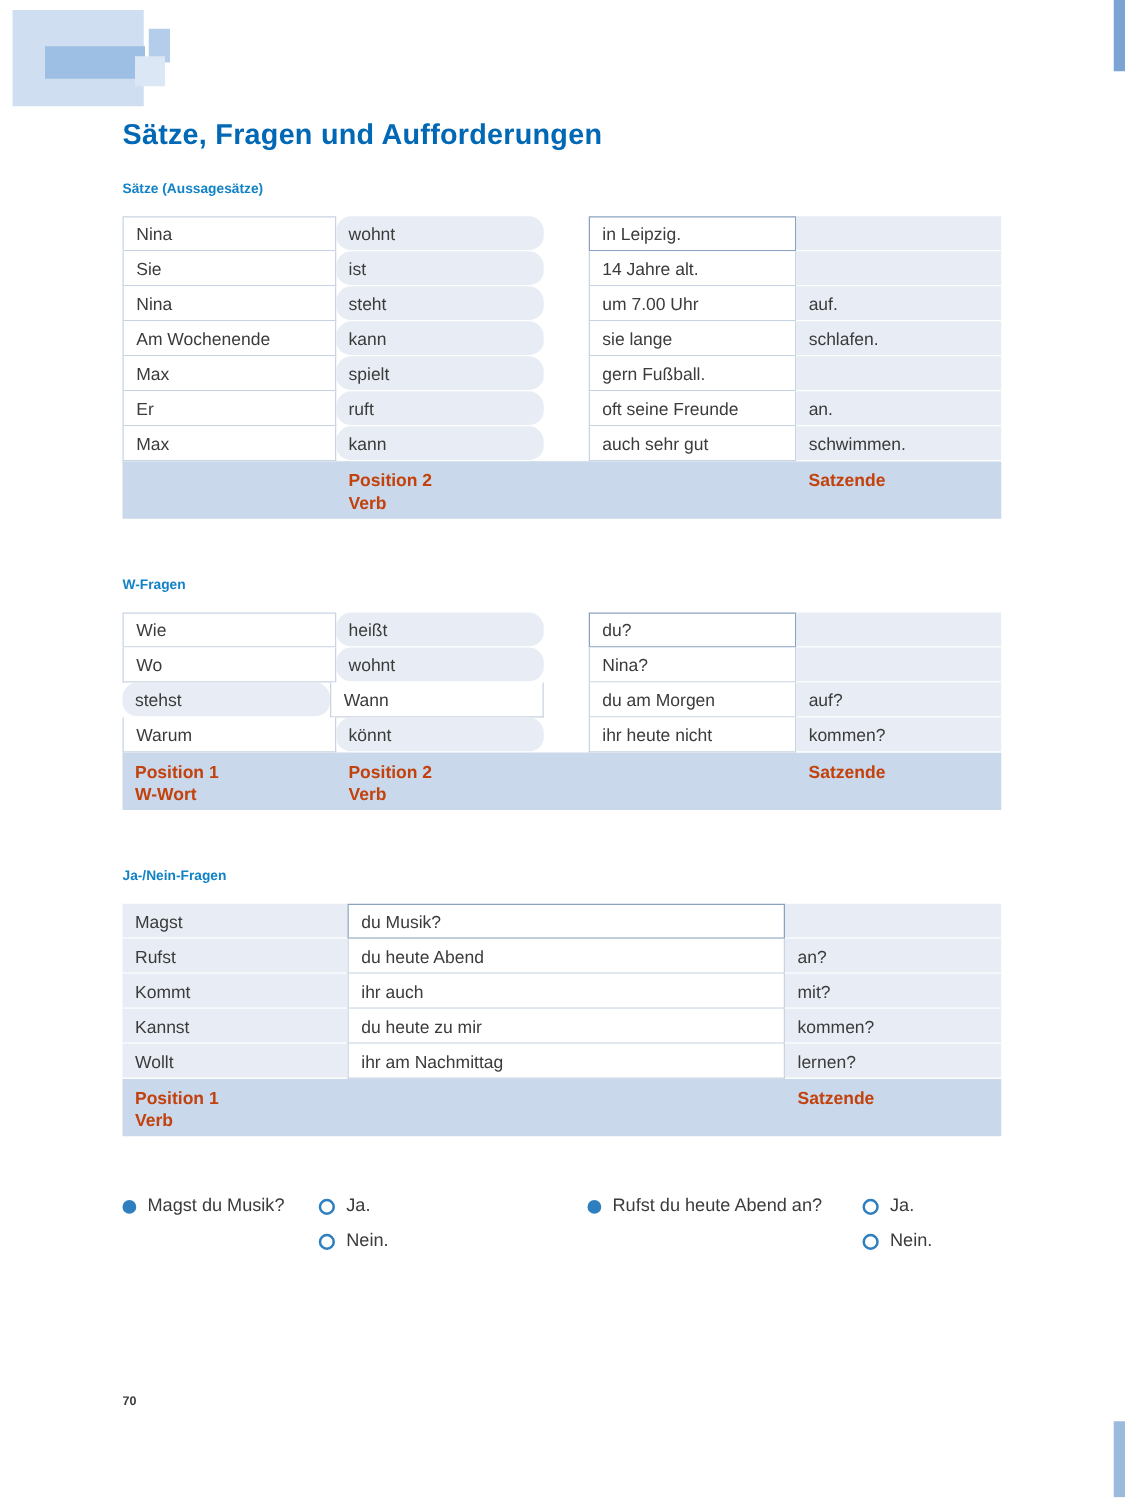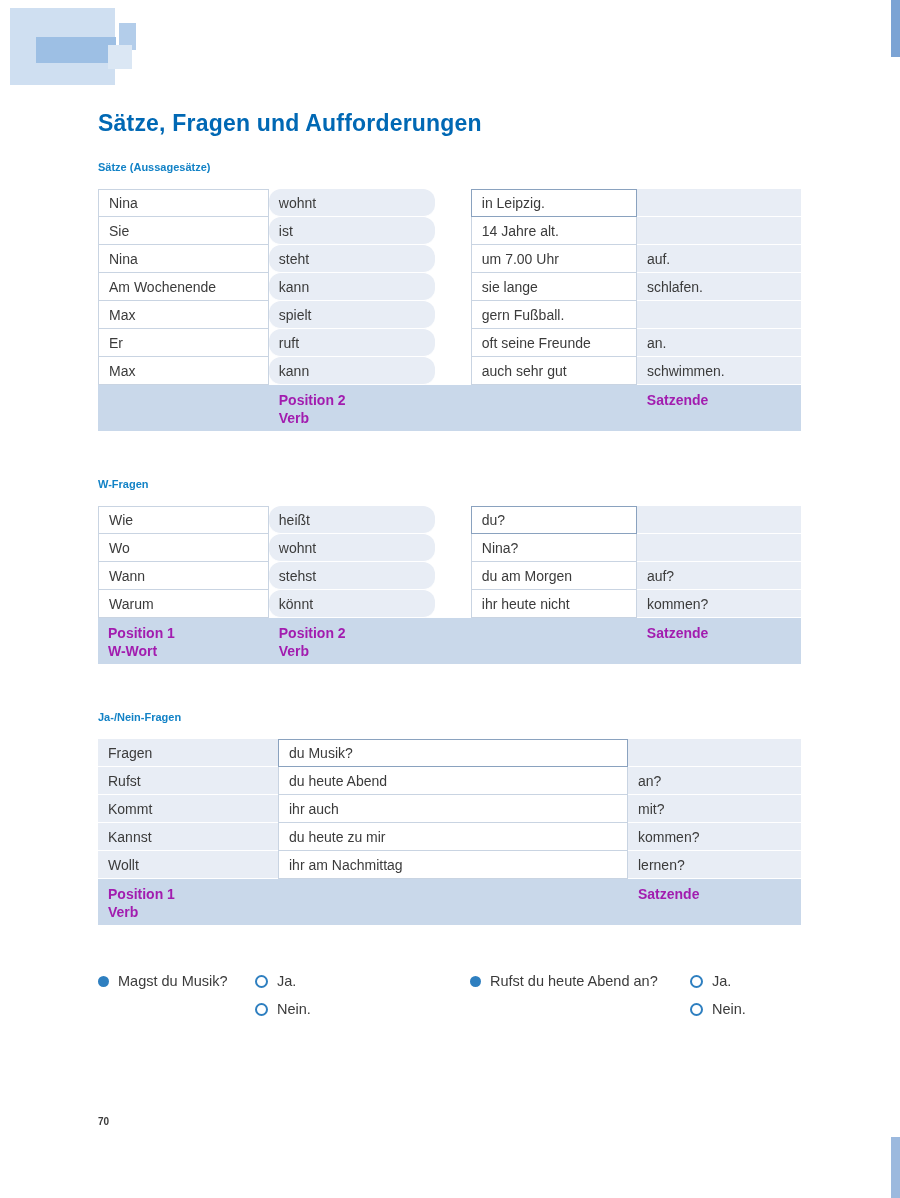--- a/index.html
+++ b/index.html
@@ -9,41 +9,41 @@
   }
   
   .deco { position:absolute; }
   .d1 { left:10px; top:8px;  width:105px; height:77px; background:#cfdff1; }
   .d2 { left:36px; top:37px; width:80px;  height:26px; background:#9dbfe4; }
   .d3 { left:119px; top:23px; width:17px; height:27px; background:#b3cdea; }
   .d4 { left:108px; top:45px; width:24px; height:24px; background:#dbe7f4; }
   .rt { left:891px; top:0;      width:9px; height:57px; background:#7ba3d4; }
   .rb { left:891px; top:1137px; width:9px; height:61px; background:#9cb9de; }
 
-  .content { position:absolute; left:98px; top:110px; width:703px; }
+  .content { position:absolute; left:98px; top:94px; width:703px; }
   h1 { font-size:23px; line-height:26px; color:#0068b4; margin:0 0 22px 0; font-weight:bold; letter-spacing:.2px; }
   h2 { font-size:11px; line-height:18px; color:#1282c6; margin:0 0 13px 0; font-weight:bold; }
 
   .gtable { width:703px; margin-bottom:44px; }
   .trow { display:flex; height:28px; }
   .cell {
     box-sizing:border-box; display:flex; align-items:center;
     padding:0 10px; font-size:14px; color:#3b3b3b;
   }
   .blue  { background:#e8edf5; border-bottom:1px solid #ffffff; }
   .white { background:#ffffff; border:1px solid #c9d4e2; border-top:none; }
   .trow:first-child .white { border-top:1px solid #c9d4e2; }
   .emph  { background:#ffffff; border:1px solid #8aa2bf !important; }
   .w1 { width:180px; } .w2 { width:175px;border-radius:12px; } .w3 { width:175px;margin-left:36px; } .w4 { width:173px; }
   .t3w2 { width:350px; }
 
   .tfooter { display:flex; background:#c9d8ea; min-height:46px; }
   .fcell {
     box-sizing:border-box; padding:6px 10px 0 10px;
-    font-size:14px; font-weight:bold; color:#a21caf; line-height:18px;
+    font-size:14px; font-weight:bold; color:#c2410c; line-height:18px;
   }
   .fcell span { display:block; }
 
   .exercises { position:relative; height:60px; margin-top:48px; font-size:14.5px; }
   .ex-item { position:absolute; display:flex; align-items:center; gap:9px; white-space:nowrap; }
   .bullet { width:11px; height:11px; border-radius:50%; background:#2e7fc0; flex:0 0 auto; }
   .radio  { width:13px; height:13px; border-radius:50%; border:2px solid #2e7fc0; background:#ffffff; box-sizing:border-box; flex:0 0 auto; }
 
   .pagenum { position:absolute; left:98px; top:1116px; font-size:10px; font-weight:bold; color:#3b3b3b; }
 </style>
@@ -131,22 +131,22 @@
           <div class="cell white emph w3">du?</div>
           <div class="cell blue w4"></div>
         </div>
         <div class="trow">
           <div class="cell white w1">Wo</div>
           <div class="cell blue w2">wohnt</div>
           <div class="cell white w3">Nina?</div>
           <div class="cell blue w4"></div>
         </div>
         <div class="trow">
+          <div class="cell blue w2">stehst</div>
           <div class="cell white w1">Wann</div>
-          <div class="cell blue w2">stehst</div>
           <div class="cell white w3">du am Morgen</div>
           <div class="cell blue w4">auf?</div>
         </div>
         <div class="trow">
           <div class="cell white w1">Warum</div>
           <div class="cell blue w2">könnt</div>
           <div class="cell white w3">ihr heute nicht</div>
           <div class="cell blue w4">kommen?</div>
         </div>
         <div class="tfooter">
@@ -163,21 +163,21 @@
             <span>Satzende</span>
           </div>
         </div>
       </div>
     </section>
 
     <section>
       <h2>Ja-/Nein-Fragen</h2>
       <div class="gtable">
         <div class="trow">
-          <div class="cell blue w1">Fragen</div>
+          <div class="cell blue w1">Magst</div>
           <div class="cell white emph t3w2">du Musik?</div>
           <div class="cell blue w4"></div>
         </div>
         <div class="trow">
           <div class="cell blue w1">Rufst</div>
           <div class="cell white t3w2">du heute Abend</div>
           <div class="cell blue w4">an?</div>
         </div>
         <div class="trow">
           <div class="cell blue w1">Kommt</div>

